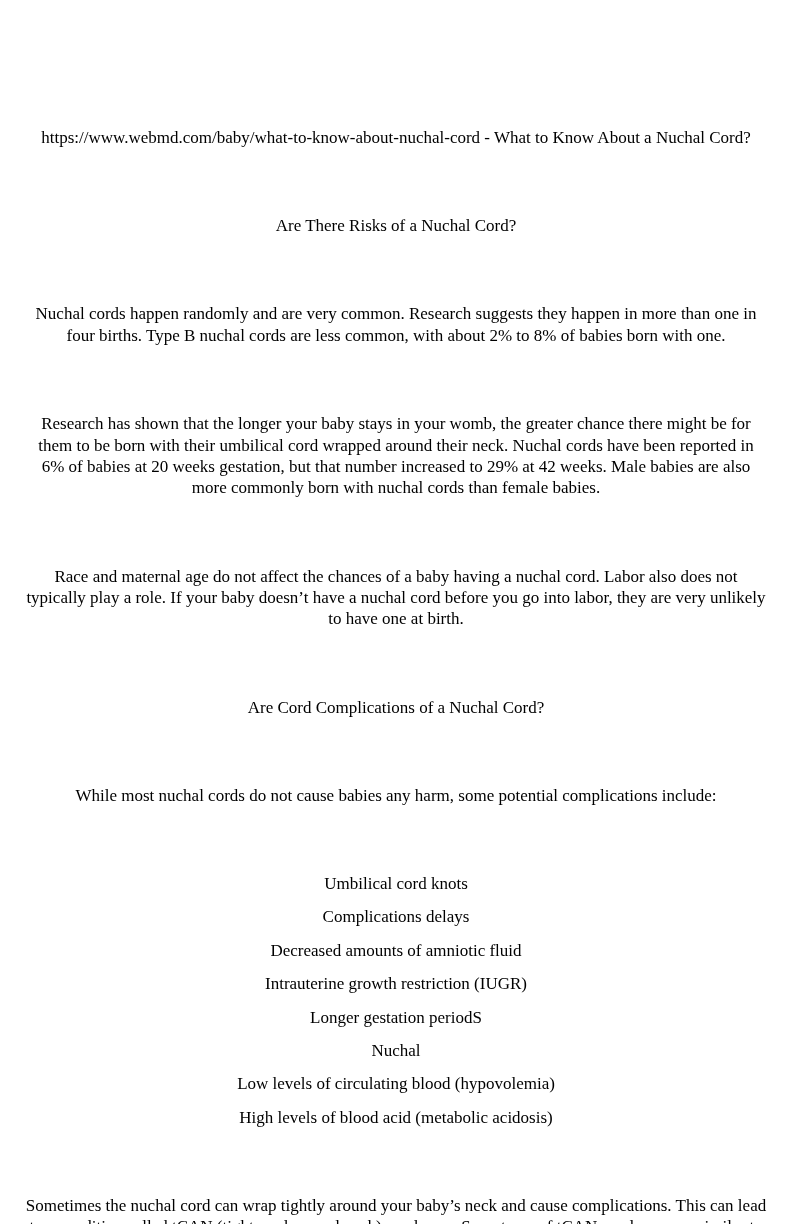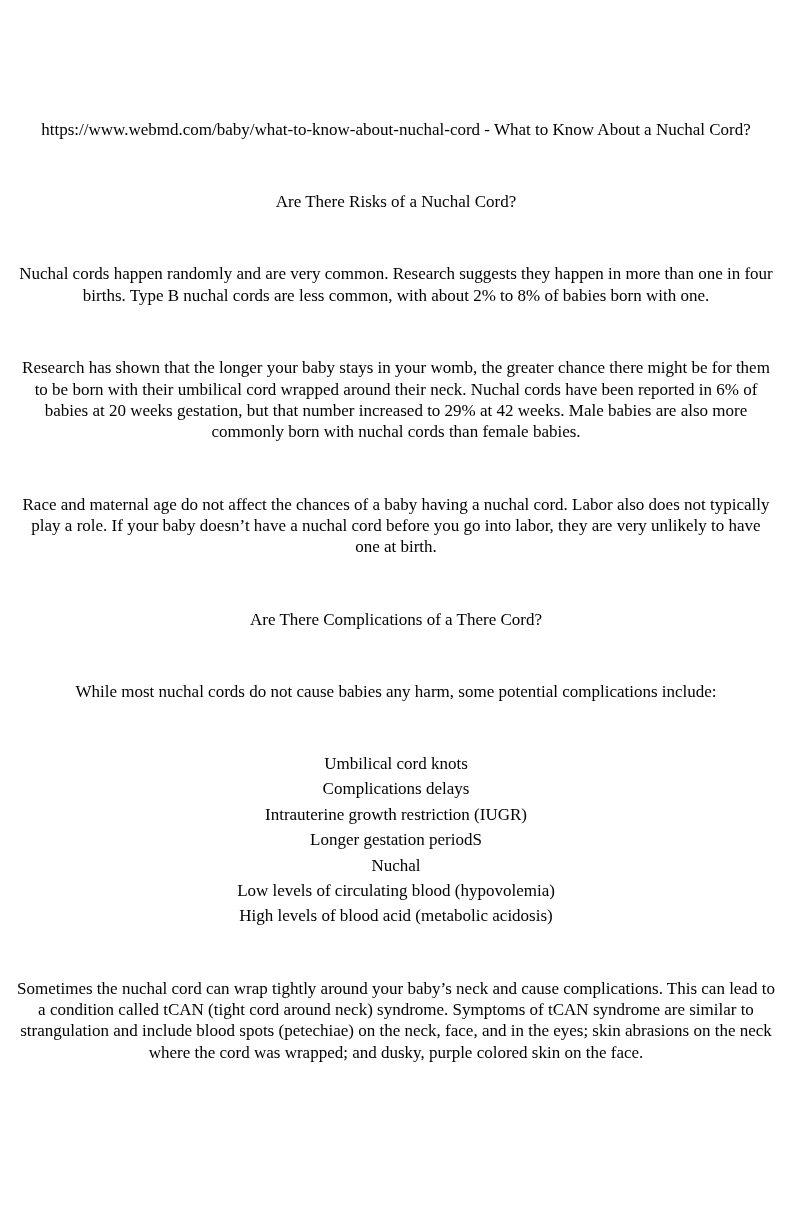--- a/index.html
+++ b/index.html
@@ -16,40 +16,40 @@
     color: #000000;
     font-family: "Liberation Serif", "DejaVu Serif", serif;
     font-size: 17px;
     line-height: 21.4px;
     padding: 8px 13px 0 13px;
     white-space: pre-wrap;
   }
   .article {
     text-align: center;
   }
-  .article p, .article div { margin: 4px; }
+  .article p, .article div { margin: 12px; }
   .letter {
     text-align: left;
     margin-top: 21px;
   }
 </style>
 </head>
 <body>
 
 <div class="page">
 
   <div class="article">
     <div>https://www.webmd.com/baby/what-to-know-about-nuchal-cord - What to Know About a Nuchal Cord?</div>
     <div>Are There Risks of a Nuchal Cord?</div>
     <div>Nuchal cords happen randomly and are very common. Research suggests they happen in more than one in four births. Type B nuchal cords are less common, with about 2% to 8% of babies born with one.</div>
     <div>Research has shown that the longer your baby stays in your womb, the greater chance there might be for them to be born with their umbilical cord wrapped around their neck. Nuchal cords have been reported in 6% of babies at 20 weeks gestation, but that number increased to 29% at 42 weeks. Male babies are also more commonly born with nuchal cords than female babies.</div>
     <div>Race and maternal age do not affect the chances of a baby having a nuchal cord. Labor also does not typically play a role. If your baby doesn’t have a nuchal cord before you go into labor, they are very unlikely to have one at birth.</div>
-    <div>Are There Complications of a There Cord?</div>
+    <div>Are Cord Complications of a Nuchal Cord?</div>
     <div>While most nuchal cords do not cause babies any harm, some potential complications include:</div>
-    <div><div>Umbilical cord knots</div><div>Complications delays</div><div>Intrauterine growth restriction (IUGR)</div><div>Longer gestation periodS</div><div>Nuchal</div><div>Low levels of circulating blood (hypovolemia)</div><div>High levels of blood acid (metabolic acidosis)</div></div>
+    <div><div>Umbilical cord knots</div><div>Complications delays</div><div>Decreased amounts of amniotic fluid</div><div>Intrauterine growth restriction (IUGR)</div><div>Longer gestation periodS</div><div>Nuchal</div><div>Low levels of circulating blood (hypovolemia)</div><div>High levels of blood acid (metabolic acidosis)</div></div>
     <div>Sometimes the nuchal cord can wrap tightly around your baby’s neck and cause complications. This can lead to a condition called tCAN (tight cord around neck) syndrome. Symptoms of tCAN syndrome are similar to strangulation and include blood spots (petechiae) on the neck, face, and in the eyes; skin abrasions on the neck where the cord was wrapped; and dusky, purple colored skin on the face.</div>
   </div>
 
   <div class="letter">
     <div>Dear Reader,</div>
     
     
     
     
     

